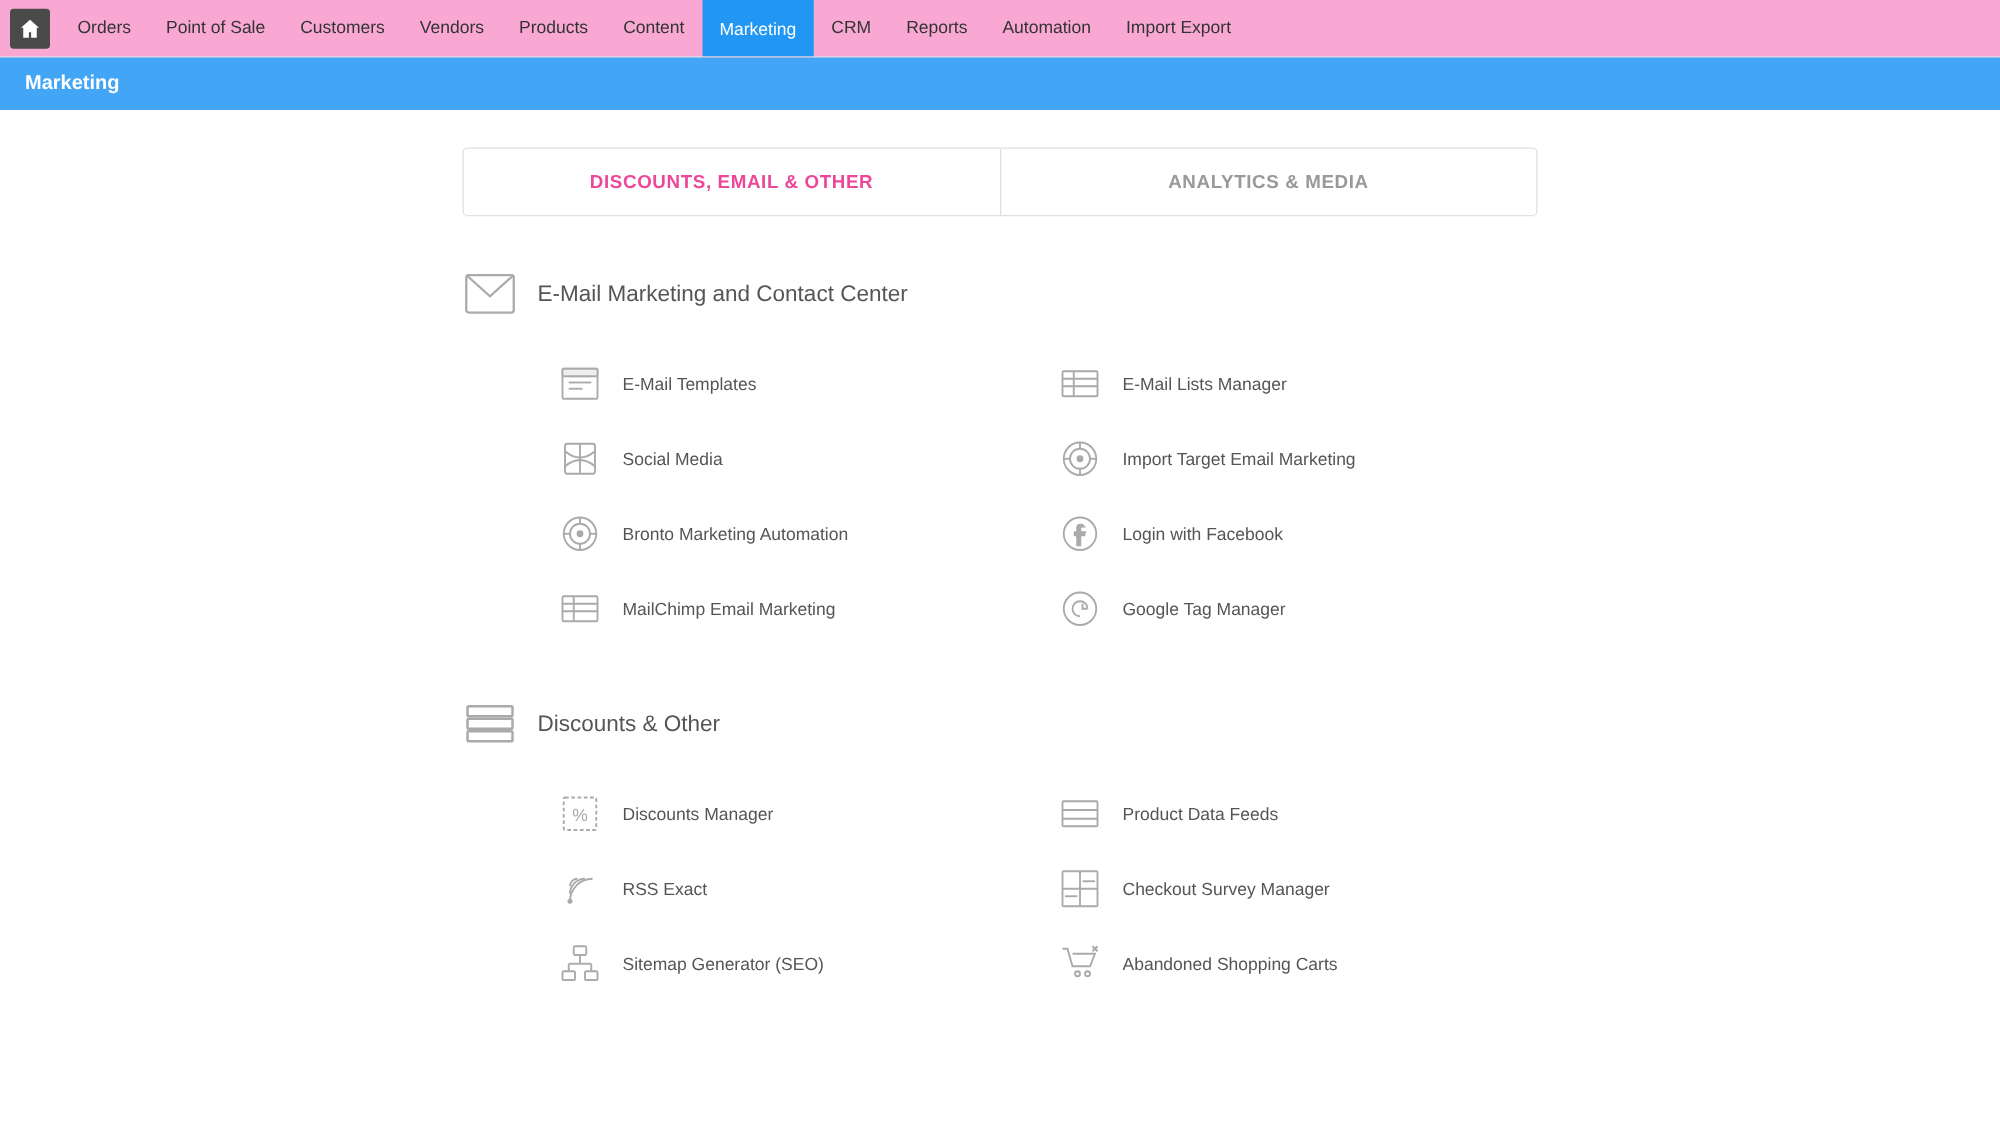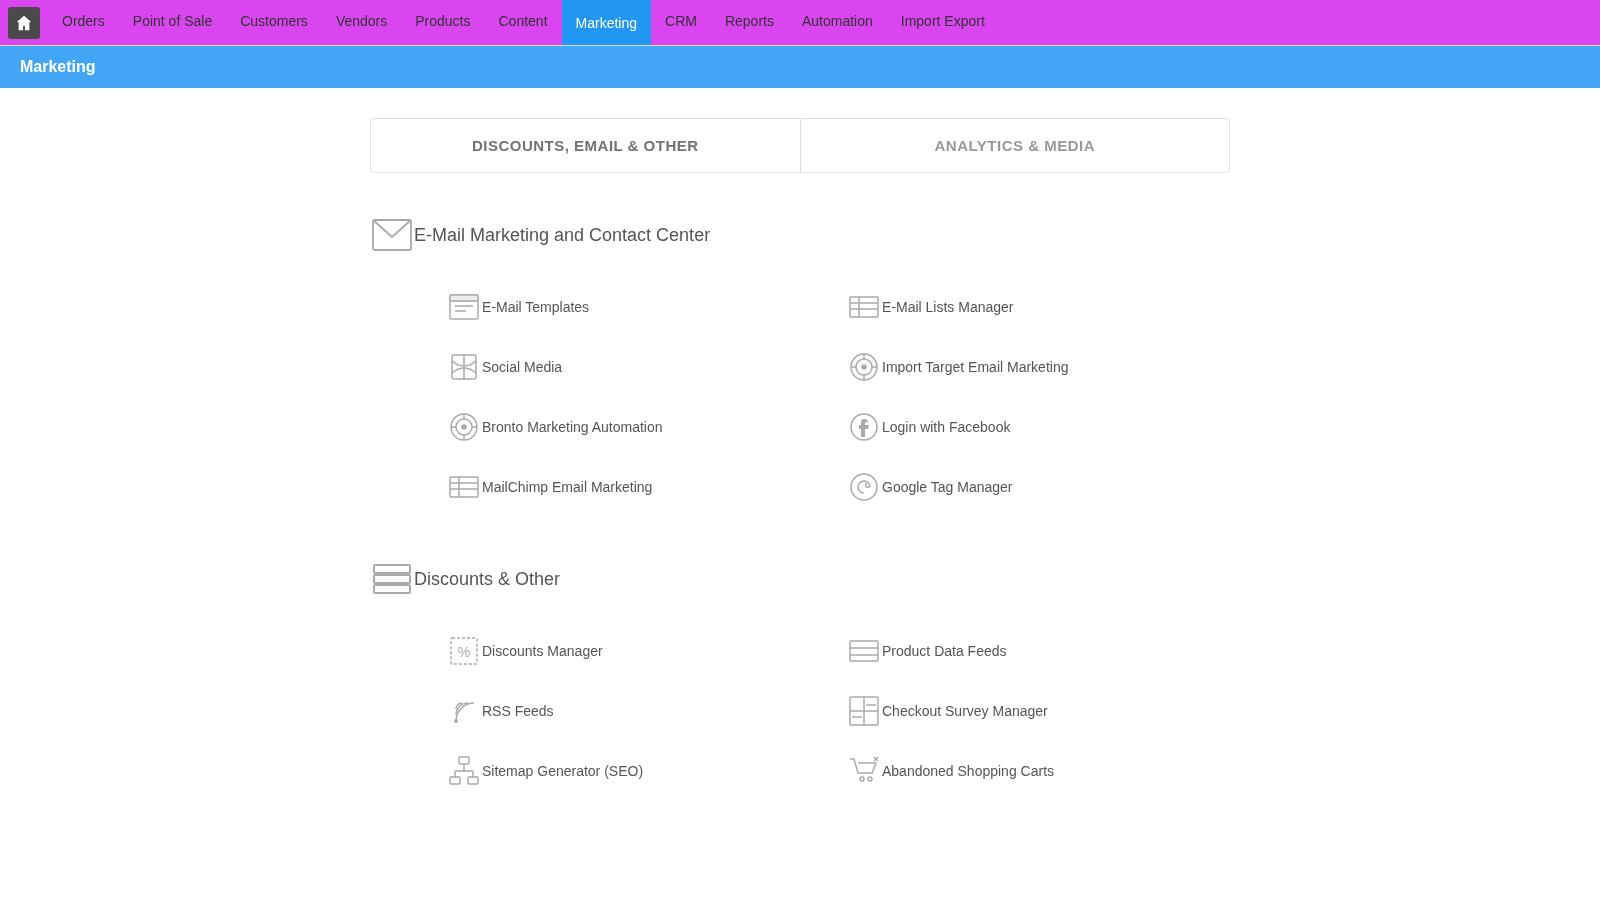--- a/index.html
+++ b/index.html
@@ -2,21 +2,21 @@
 <html><head>
   <meta charset="utf-8">
   <style>
     * { margin: 0; padding: 0; box-sizing: border-box; }
     body { font-family: Arial, sans-serif; background: #fff; font-size: 14px; color: #333; }
 
     
     .top-nav {
       display: flex;
       align-items: center;
-      background: #d946ef;
+      background: #f9a8d4;
       border-bottom: 1px solid #ddd;
       height: 46px;
       padding: 0 8px;
     }
     .home-icon {
       width: 32px;
       height: 32px;
       background: #4a4a4a;
       display: flex;
       align-items: center;
@@ -79,30 +79,31 @@
       flex: 1;
       padding: 18px 20px;
       text-align: center;
       cursor: pointer;
       font-size: 15px;
       font-weight: 600;
       letter-spacing: 0.5px;
       border-right: 1px solid #ddd;
     }
     .tab-item:last-child { border-right: none; }
-    .tab-item.active { color: #737373; text-align: center; }
+    .tab-item.active { color: #ec4899; text-align: center; }
     .tab-item.inactive { color: #999; font-weight: 700; }
 
     
     .section {
       padding: 10px 20px 30px 20px;
     }
     .section-header {
       display: flex;
       align-items: center;
+      gap: 16px;
       margin-bottom: 20px;
     }
     .section-icon {
       width: 44px;
       height: 44px;
       display: flex;
       align-items: center;
       justify-content: center;
       flex-shrink: 0;
     }
@@ -115,20 +116,21 @@
     
     .items-grid {
       display: grid;
       grid-template-columns: 1fr 1fr;
       gap: 0;
       margin-left: 60px;
     }
     .grid-item {
       display: flex;
       align-items: center;
+      gap: 16px;
       padding: 12px 16px;
       cursor: pointer;
     }
     .item-icon {
       width: 36px;
       height: 36px;
       display: flex;
       align-items: center;
       justify-content: center;
       flex-shrink: 0;
@@ -326,21 +328,21 @@
 
       <div class="grid-item">
         <div class="item-icon">
           <svg width="32" height="32" viewBox="0 0 32 32" fill="none" stroke="#aaa" stroke-width="1.5">
             <path d="M8,26 a18,18 0 0,1 18,-18"></path>
             <path d="M8,20 a12,12 0 0,1 12,-12"></path>
             <path d="M8,14 a6,6 0 0,1 6,-6"></path>
             <circle cx="8" cy="26" r="2" fill="#aaa" stroke="none"></circle>
           </svg>
         </div>
-        <span class="item-label">RSS Feeds</span>
+        <span class="item-label">RSS Exact</span>
       </div>
       <div class="grid-item">
         <div class="item-icon">
           <svg width="32" height="32" viewBox="0 0 32 32" fill="none" stroke="#aaa" stroke-width="1.5">
             <rect x="2" y="2" width="28" height="28" rx="1"></rect>
             <line x1="16" y1="2" x2="16" y2="30"></line>
             <line x1="2" y1="16" x2="30" y2="16"></line>
             <line x1="4" y1="22" x2="14" y2="22"></line>
             <line x1="18" y1="10" x2="28" y2="10"></line>
           </svg>

